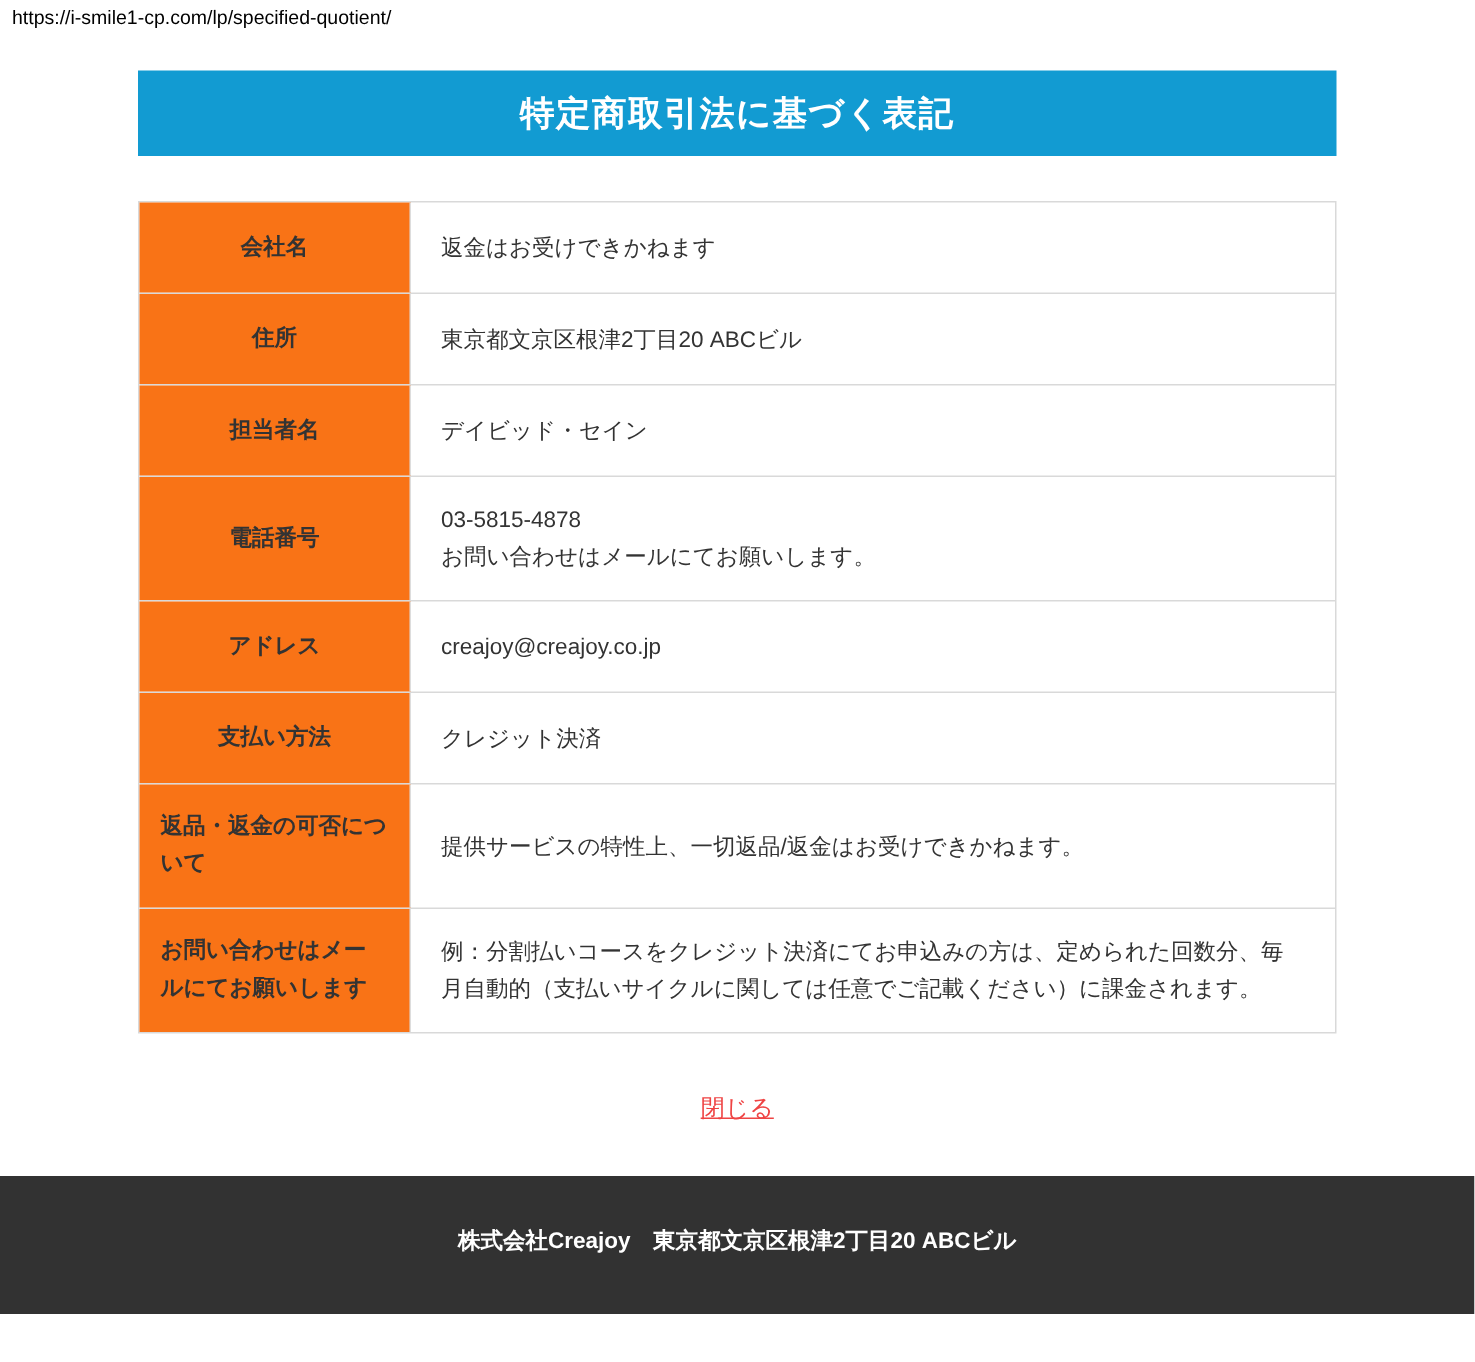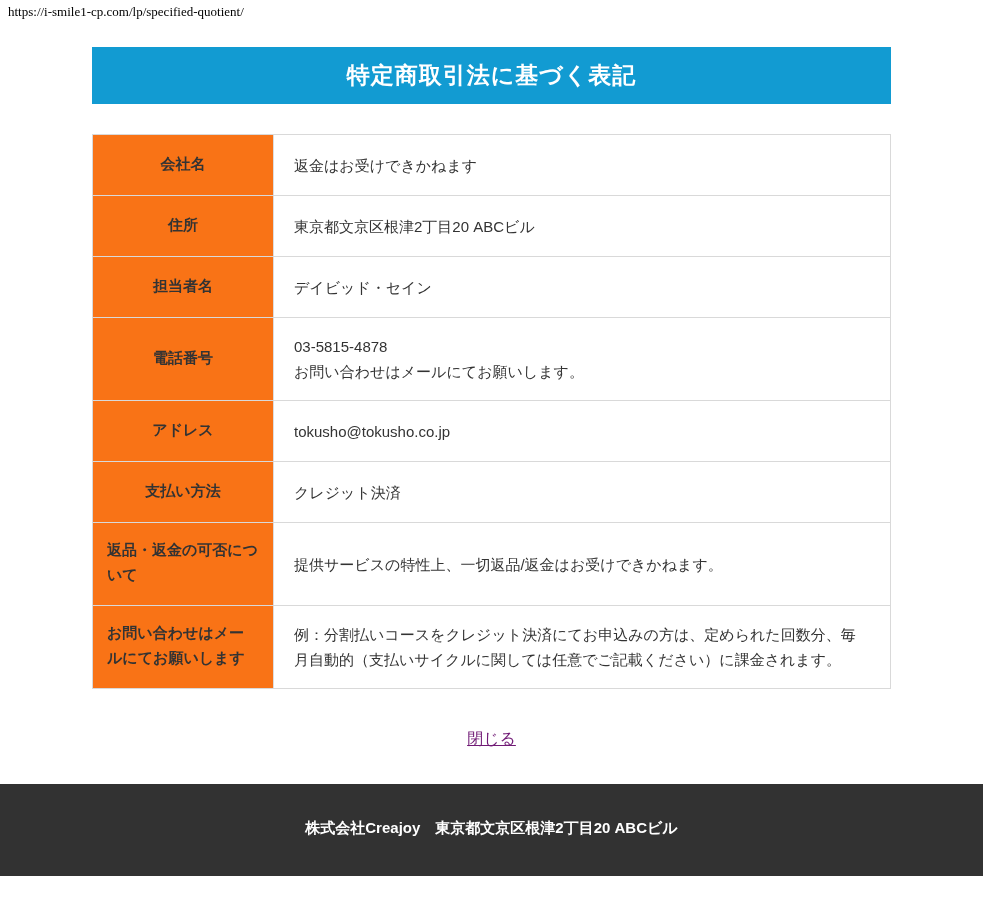--- a/index.html
+++ b/index.html
@@ -6,21 +6,21 @@
   html, body { margin: 0; padding: 0; }
   body {
     width: 983px;
     min-height: 908px;
     background: #ffffff;
     color: #333333;
     font-family: "Liberation Sans", "DejaVu Sans", sans-serif;
   }
   .url-bar {
     padding: 5px 8px;
-    font-family: Liberation Serif, serif;
+    font-family: Liberation Sans, sans-serif;
     font-size: 13px;
     line-height: 14px;
     color: #000000;
   }
   .container {
     width: 799px;
     margin: 0 auto;
   }
   .banner {
     margin-top: 23px;
@@ -112,36 +112,36 @@
         <div class="cell label">担当者名</div>
         <div class="cell value">デイビッド・セイン</div>
       </div>
       <div class="row">
         <div class="cell label">電話番号</div>
         <div class="cell value">03-5815-4878
 お問い合わせはメールにてお願いします。</div>
       </div>
       <div class="row">
         <div class="cell label">アドレス</div>
-        <div class="cell value">tokusho@tokusho.co.jp</div>
+        <div class="cell value">creajoy@creajoy.co.jp</div>
       </div>
       <div class="row">
         <div class="cell label">支払い方法</div>
         <div class="cell value">クレジット決済</div>
       </div>
       <div class="row">
         <div class="cell label">返品・返金の可否について</div>
         <div class="cell value">提供サービスの特性上、一切返品/返金はお受けできかねます。</div>
       </div>
       <div class="row">
         <div class="cell label">お問い合わせはメールにてお願いします</div>
         <div class="cell value">例：分割払いコースをクレジット決済にてお申込みの方は、定められた回数分、毎月自動的（支払いサイクルに関しては任意でご記載ください）に課金されます。</div>
       </div>
     </div>
 
   <div class="close-wrap">
-    <a href="#" style="color: #701a75;">閉じる</a>
+    <a href="#" style="color: #ef4444;">閉じる</a>
   </div>
 </div>
 
 <footer style="background: rgb(50, 50, 50);">
   <p>株式会社Creajoy　東京都文京区根津2丁目20 ABCビル</p>
 </footer>
 
 </body></html>

